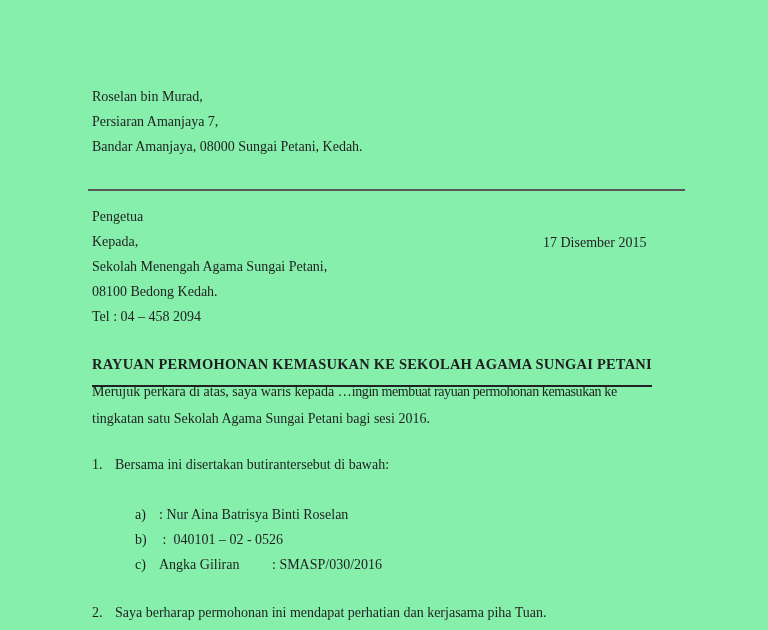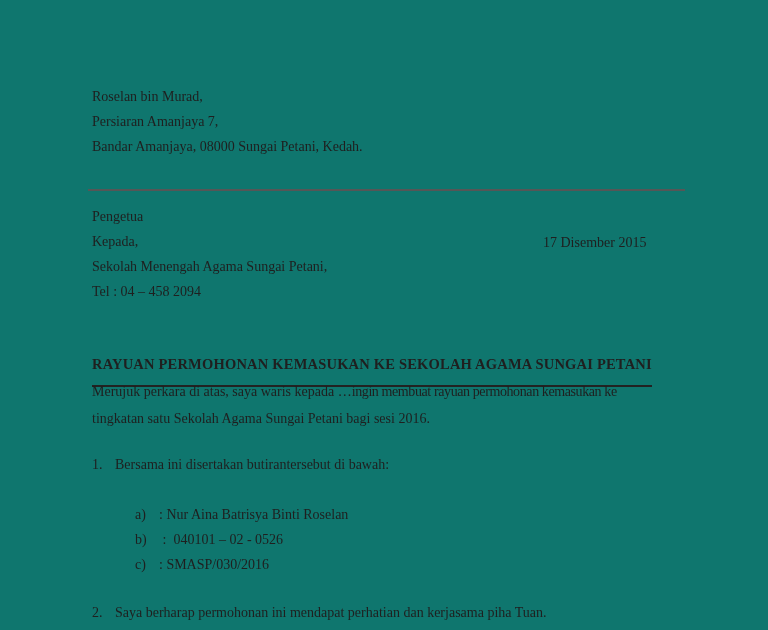--- a/index.html
+++ b/index.html
@@ -1,20 +1,20 @@
 <!DOCTYPE html>
 <html><head>
 <meta charset="utf-8">
 <style>
   html, body { margin: 0; padding: 0; }
   .page {
     position: relative;
     width: 768px;
     height: 630px;
-    background: #0f766e;
+    background: #86efac;
     overflow: hidden;
     font-family: "Liberation Serif", "DejaVu Serif", serif;
     font-size: 14px;
     color: #1f1f1f;
   }
   .abs { position: absolute; }
 
   .sender-block { left: 92px; top: 84px; line-height: 25px; }
   .address-line { display: block; }
 
@@ -59,20 +59,21 @@
     <span class="address-line">Persiaran Amanjaya 7,</span>
     <span class="address-line">Bandar Amanjaya, 08000 Sungai Petani, Kedah.</span>
   </div>
 
   <div class="abs divider-rule"></div>
 
   <div class="abs recipient-block">
     <span class="address-line">Pengetua</span>
     <span class="address-line">Kepada,</span>
     <span class="address-line">Sekolah Menengah Agama Sungai Petani,</span>
+    <span class="address-line">08100 Bedong Kedah.</span>
     <span class="address-line">Tel : 04 – 458 2094</span>
   </div>
 
   <div class="abs date-line">17 Disember 2015</div>
 
   <div class="abs subject-heading">RAYUAN PERMOHONAN KEMASUKAN KE SEKOLAH AGAMA SUNGAI PETANI</div>
 
   <div class="abs body-paragraph">
     <span>Merujuk perkara di atas, saya waris kepada …</span><span class="inserted-text">ingin membuat rayuan permohonan kemasukan ke</span>
     <span class="address-line">tingkatan satu Sekolah Agama Sungai Petani bagi sesi 2016.</span>
@@ -87,20 +88,21 @@
     <div class="detail-row">
       <span class="detail-letter">a)</span>
       <span class="detail-value">: Nur Aina Batrisya Binti Roselan</span>
     </div>
     <div class="detail-row">
       <span class="detail-letter">b)</span>
       <span class="detail-value"> :  040101 – 02 - 0526</span>
     </div>
     <div class="detail-row">
       <span class="detail-letter">c)</span>
+      <span class="detail-label">Angka Giliran</span>
       <span class="detail-value">: SMASP/030/2016</span>
     </div>
   </div>
 
   <div class="abs list-item-2">
     <span class="list-number">2.</span>
     <span>Saya berharap permohonan ini mendapat perhatian dan kerjasama piha Tuan.</span>
   </div>
 
 </div>

